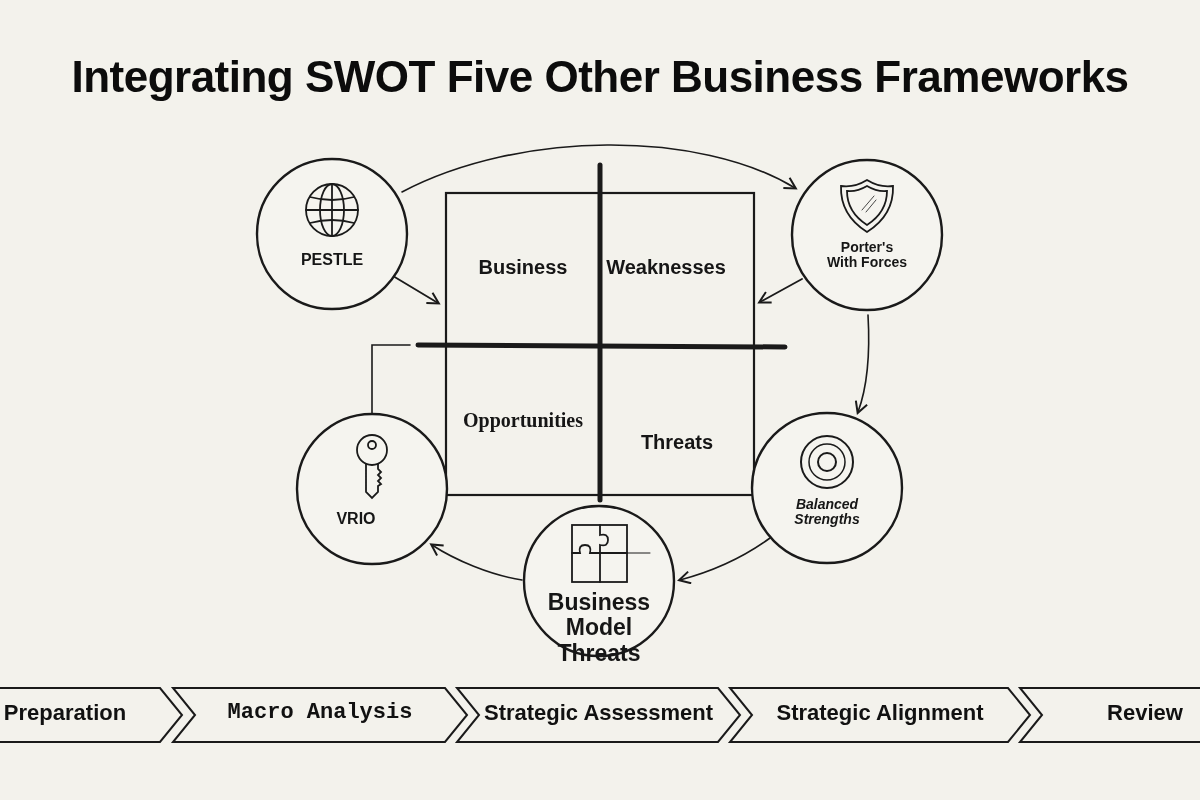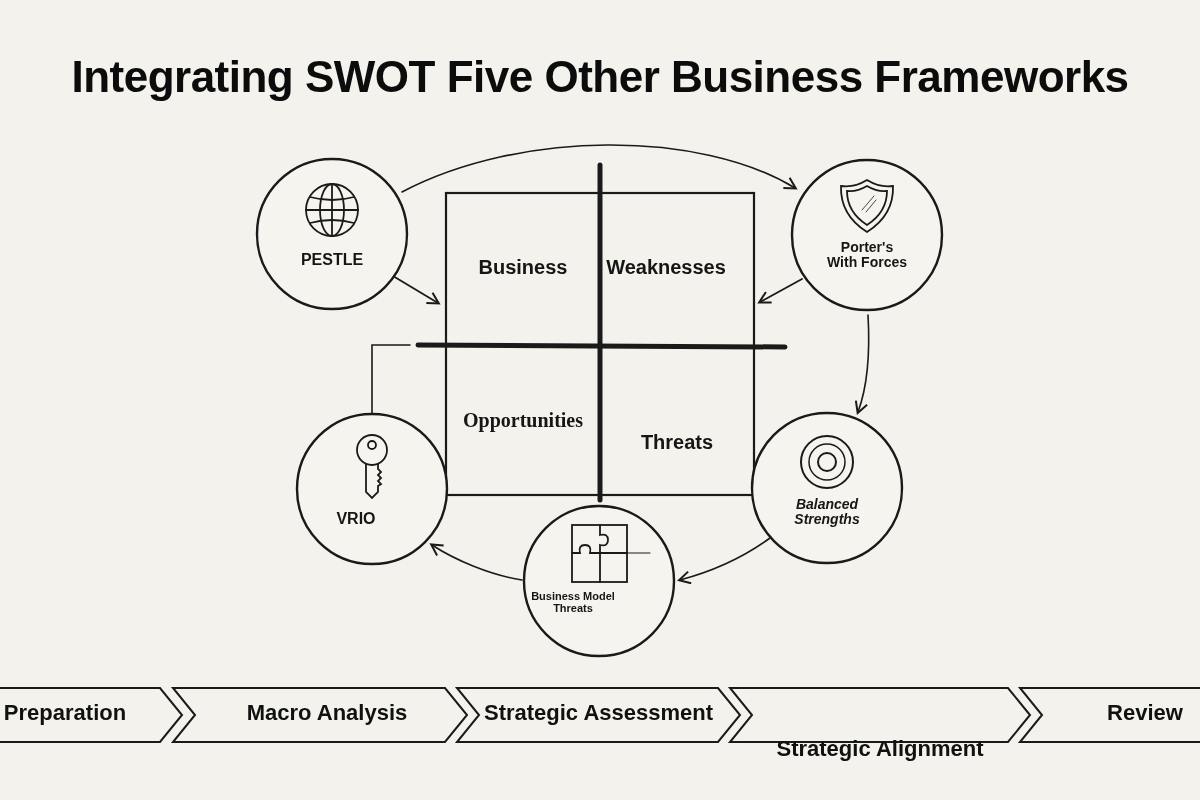--- a/index.html
+++ b/index.html
@@ -97,23 +97,23 @@
 
 <div class="lbl node big" style="left:262px;top:251px;width:140px;">PESTLE</div>
 <div class="lbl node" style="left:797px;top:240px;width:140px;">
   <div>Porter's</div>
   <div>With Forces</div>
 </div>
 <div class="lbl node" style="left:757px;top:497px;width:140px;font-style:italic;">
   <div>Balanced</div>
   <div>Strengths</div>
 </div>
-<div class="lbl node" style="left:493px;top:590px;width:160px;font-size:11px;">
+<div class="lbl node" style="left:519px;top:590px;width:160px;font-size:23px;">
   <div>Business Model</div>
   <div>Threats</div>
 </div>
 <div class="lbl node big" style="left:286px;top:510px;width:140px;">VRIO</div>
 
 <div class="step" style="left:-20px;width:170px;">Preparation</div>
-<div class="step" style="left:202px;width:250px;">Macro Analysis</div>
+<div class="step" style="left:195px;width:250px;font-family:Liberation Mono, monospace;">Macro Analysis</div>
 <div class="step" style="left:479px;width:239px;">Strategic Assessment</div>
-<div class="step" style="left:752px;width:256px;margin-top:36px;">Strategic Alignment</div>
+<div class="step" style="left:752px;width:256px;">Strategic Alignment</div>
 <div class="step" style="left:1060px;width:170px;">Review</div>
 
 </body></html>

